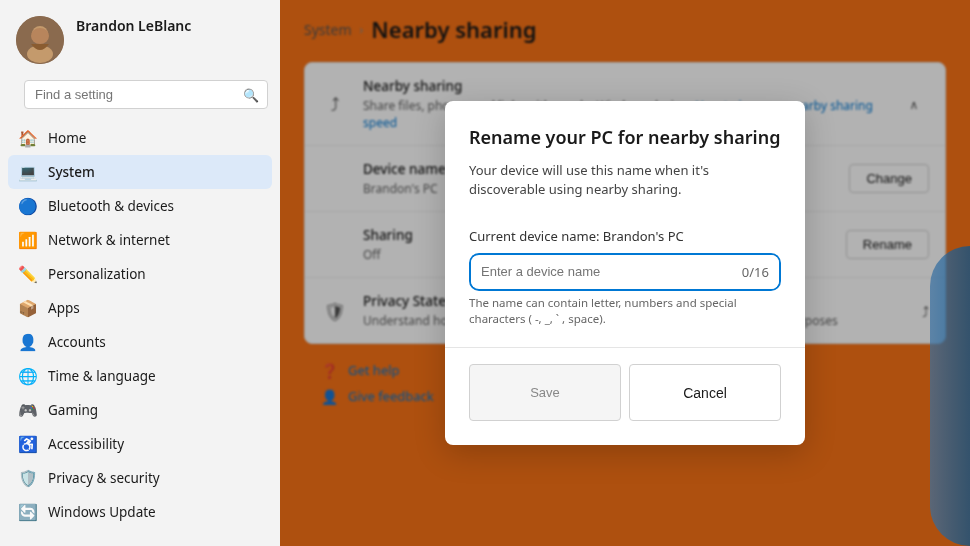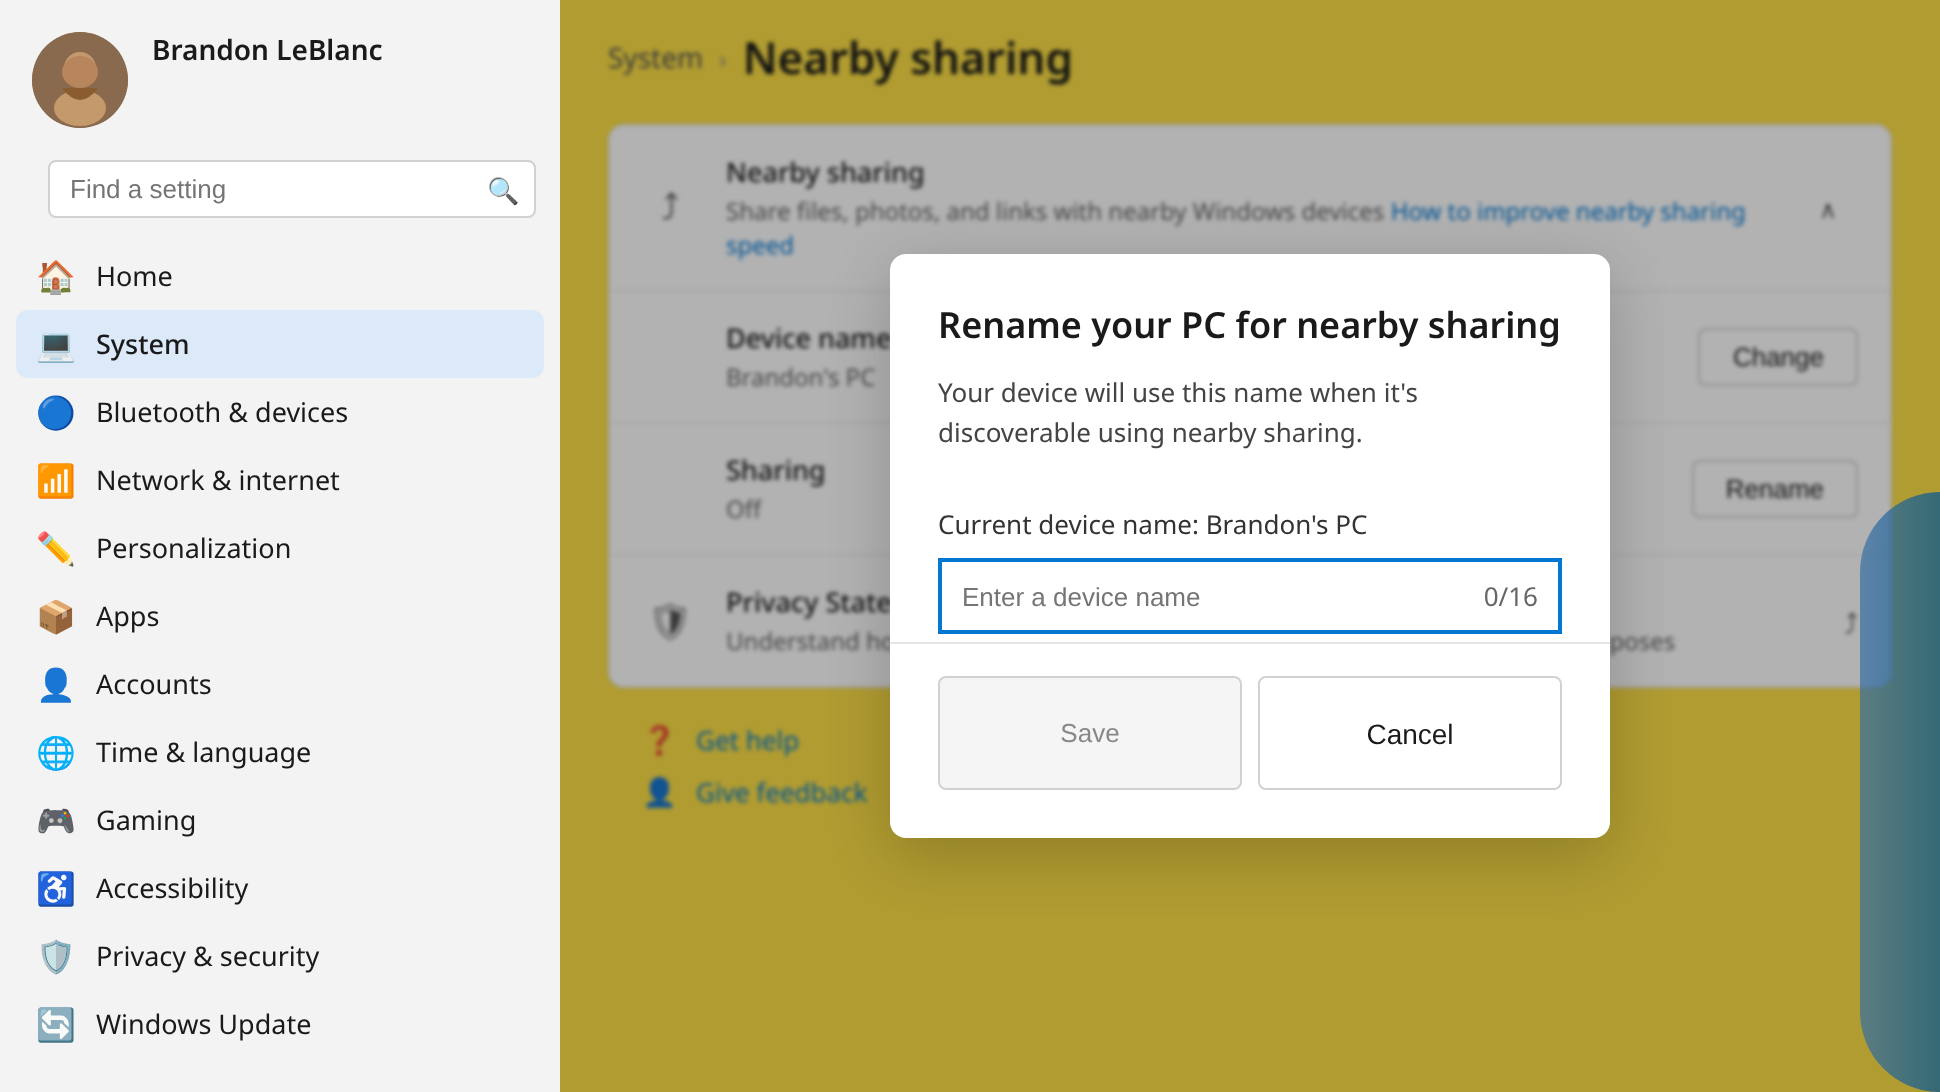--- a/index.html
+++ b/index.html
@@ -120,21 +120,21 @@
       width: 40px;
       height: 300px;
       background: linear-gradient(to left, #0078d4, #50a0e8);
       border-radius: 40px 0 0 40px;
       opacity: 0.7;
     }
 
     
     .main-content {
       flex: 1;
-      background: #fde047;
+      background: #f97316;
       height: 100%;
       display: flex;
       flex-direction: column;
       padding: 0;
       position: relative;
     }
 
     .page-header {
       padding: 14px 24px 10px 24px;
       display: flex;
@@ -310,21 +310,21 @@
     .modal-current-name {
       font-size: 13px;
       color: #333;
       margin-bottom: 8px;
     }
 
     .modal-input-row {
       display: flex;
       align-items: center;
       border: 2px solid #0078d4;
-      border-radius: 0;
+      border-radius: 10px;
       overflow: hidden;
       margin-bottom: 4px;
     }
 
     .modal-input {
       flex: 1;
       border: none;
       outline: none;
       padding: 8px 10px;
       font-size: 13px;
@@ -539,20 +539,21 @@
       <div class="modal-title">Rename your PC for nearby sharing</div>
       <div class="modal-desc">Your device will use this name when it's discoverable using nearby sharing.</div>
       <div class="modal-current-name">
         <span>Current device name:</span>
         <span>Brandon's PC</span>
       </div>
       <div class="modal-input-row">
         <input class="modal-input" type="text" placeholder="Enter a device name" style="">
         <span class="modal-counter">0/16</span>
       </div>
+      <div class="modal-hint">The name can contain letter, numbers and special characters ( -, _, ` , space).</div>
       <div class="modal-divider"></div>
       <div class="modal-buttons">
         <button class="modal-btn-save">Save</button>
         <button class="modal-btn-cancel">Cancel</button>
       </div>
     </div>
   </div>
 </div>
 
 </body></html>

